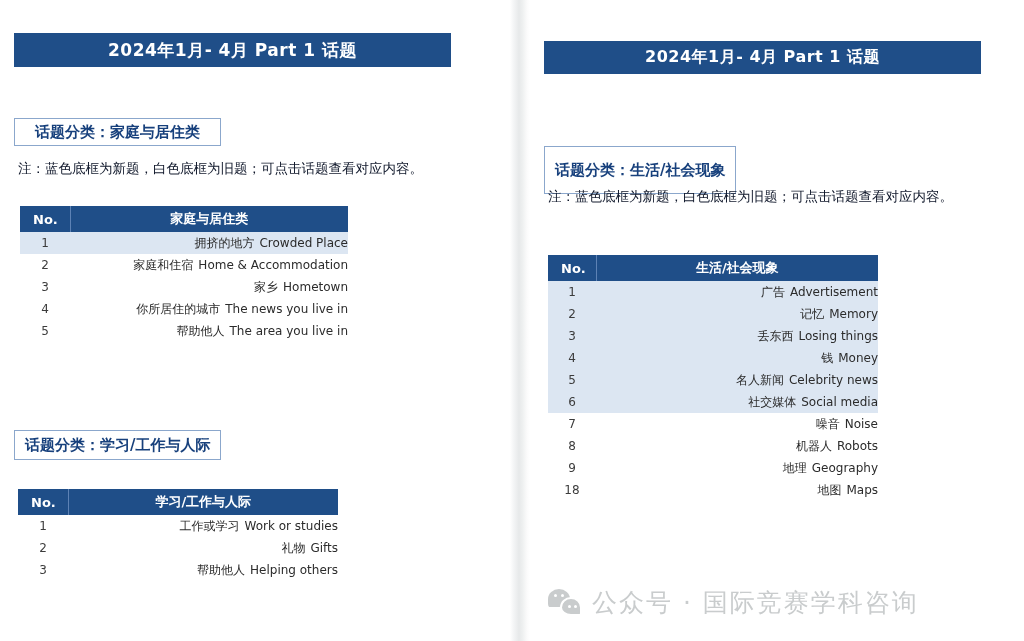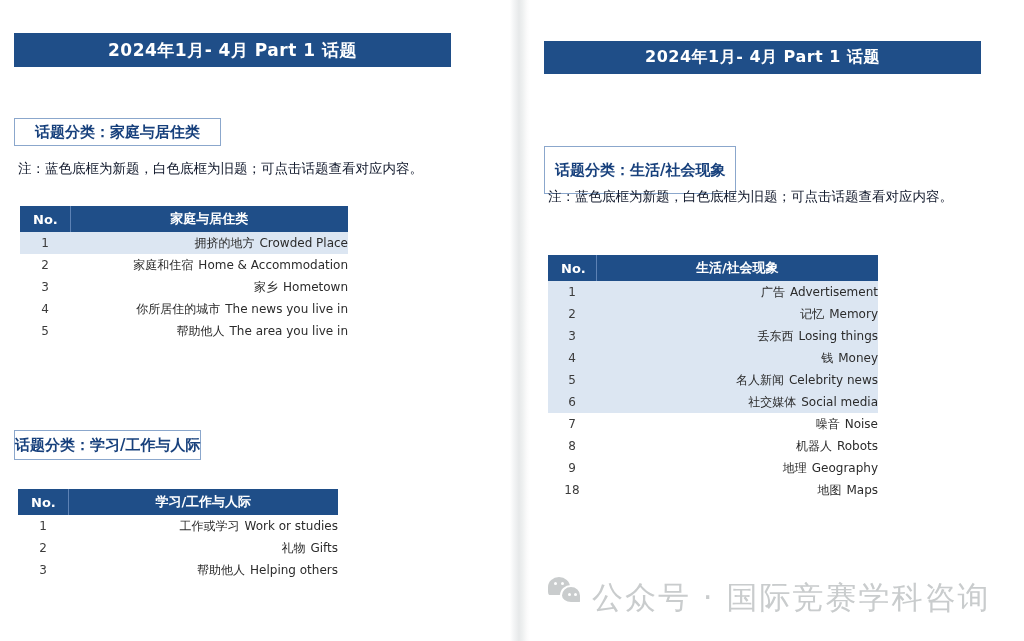--- a/index.html
+++ b/index.html
@@ -77,21 +77,21 @@
     border: 1px solid #8ba7cc;
     color: #17407c;
     font-weight: bold;
     display: inline-flex;
     align-items: center;
     box-sizing: border-box;
     background: #ffffff;
     white-space: nowrap;
   }
   .cat-1 { left: 14px; top: 118px; height: 28px; padding: 0 20px; font-size: 15px; }
-  .cat-2 { left: 14px; top: 430px; height: 30px; padding: 0 0; font-size: 15px; }
+  .cat-2 { left: 14px; top: 430px; height: 30px; padding: 0 10px; font-size: 15px; }
   .cat-r { left: 14px; top: 146px; height: 48px; padding: 0 10px; font-size: 15px; }
 
   
   .note {
     position: absolute;
     color: #0f172a;
     font-size: 13.5px;
     white-space: nowrap;
     font-family: "DejaVu Serif", "Liberation Serif", serif;
   }
@@ -140,24 +140,24 @@
   .tbl-r col.c1 { width: 48px; }
 
   .topic-cn { margin-right: 5px; }
 
   
   .footer {
     position: absolute;
     left: 18px;
     bottom: 22px;
     display: flex;
-    align-items: flex-start;
+    align-items: center;
     gap: 10px;
     color: #c9cccd;
-    font-size: 31px;
+    font-size: 25px;
     letter-spacing: 2px;
     white-space: nowrap;
   }
   .wechat-icon {
     width: 34px;
     height: 27px;
     position: relative;
     flex: 0 0 34px;
   }
   .wechat-icon .b1 {

